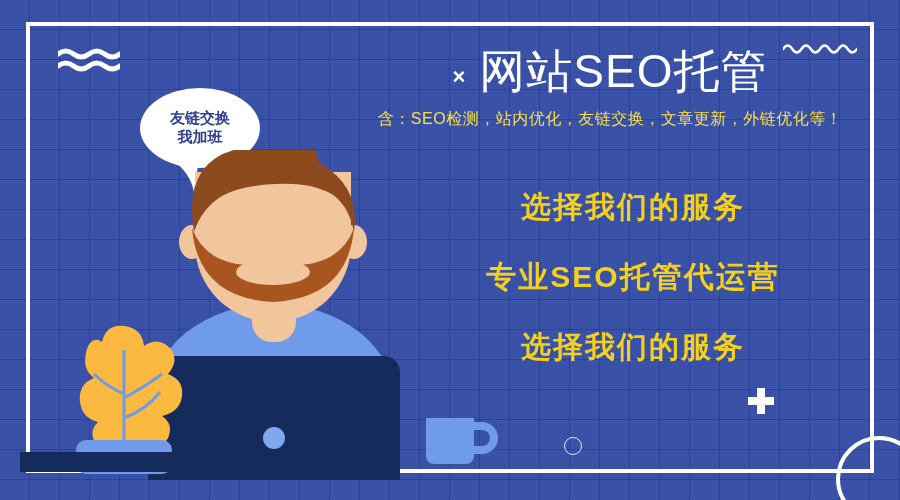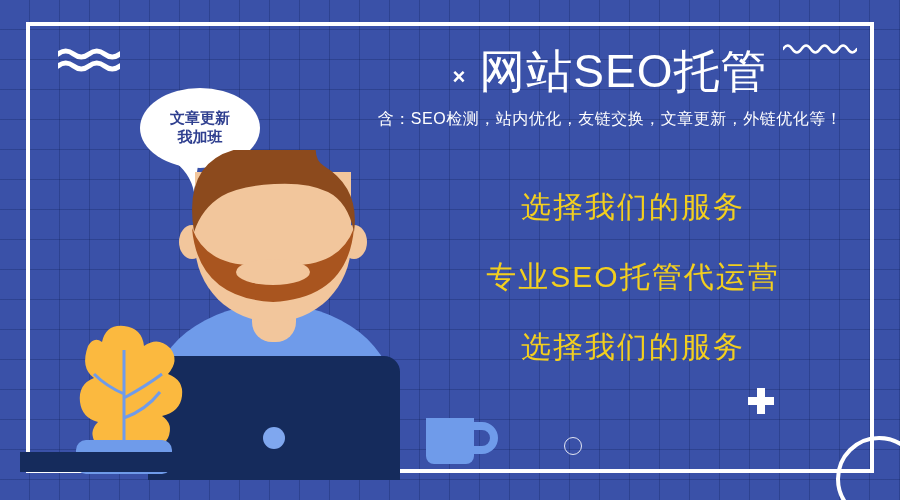--- a/index.html
+++ b/index.html
@@ -56,29 +56,29 @@
   }
   .title-x{
     font-size:22px;font-weight:700;line-height:1;
     position:relative;top:6px;
   }
   .title-main{
     font-size:46px;font-weight:400;letter-spacing:1px;line-height:1.1;
     white-space:nowrap;
   }
   .subtitle{
-    margin-top:12px;color:#ffffff;font-size:16px;letter-spacing:.5px;
+    margin-top:12px;color:#fde047;font-size:16px;letter-spacing:.5px;
     white-space:nowrap;
   }
   .claims{
     position:absolute;left:436px;top:192px;width:394px;text-align:center;
     color:#f3cf1e;
   }
   .claim{
-    font-size:30px;font-weight:400;line-height:1;letter-spacing:2px;
+    font-size:30px;font-weight:700;line-height:1;letter-spacing:2px;
     white-space:nowrap;
   }
   .claim + .claim{margin-top:40px;text-align:center;}
   
   .bubble{
     position:absolute;left:140px;top:88px;width:120px;height:80px;
     background:#ffffff;border-radius:50%/50%;
     display:flex;flex-direction:column;align-items:center;justify-content:center;
     color:#2f3f8f;
   }
@@ -125,21 +125,21 @@
   <div class="claims">
     <div class="claim">选择我们的服务</div>
     <div class="claim">专业SEO托管代运营</div>
     <div class="claim">选择我们的服务</div>
   </div>
 
   <svg class="bubble-tail" viewBox="0 0 34 44">
     <path d="M2 2 L30 2 L24 42 Q20 22 2 10 Z" fill="#ffffff"></path>
   </svg>
   <div class="bubble">
-    <div class="bubble-line">文章更新</div>
+    <div class="bubble-line">友链交换</div>
     <div class="bubble-line">我加班</div>
   </div>
 
   <svg class="illus" viewBox="0 0 460 330">
 
     <ellipse cx="233" cy="250" rx="122" ry="96" fill="#6f9bea"></ellipse>
 
     <rect x="212" y="118" width="44" height="74" rx="20" fill="#f2c69c"></rect>
 
     <ellipse cx="152" cy="92" rx="13" ry="17" fill="#f2c69c"></ellipse>

